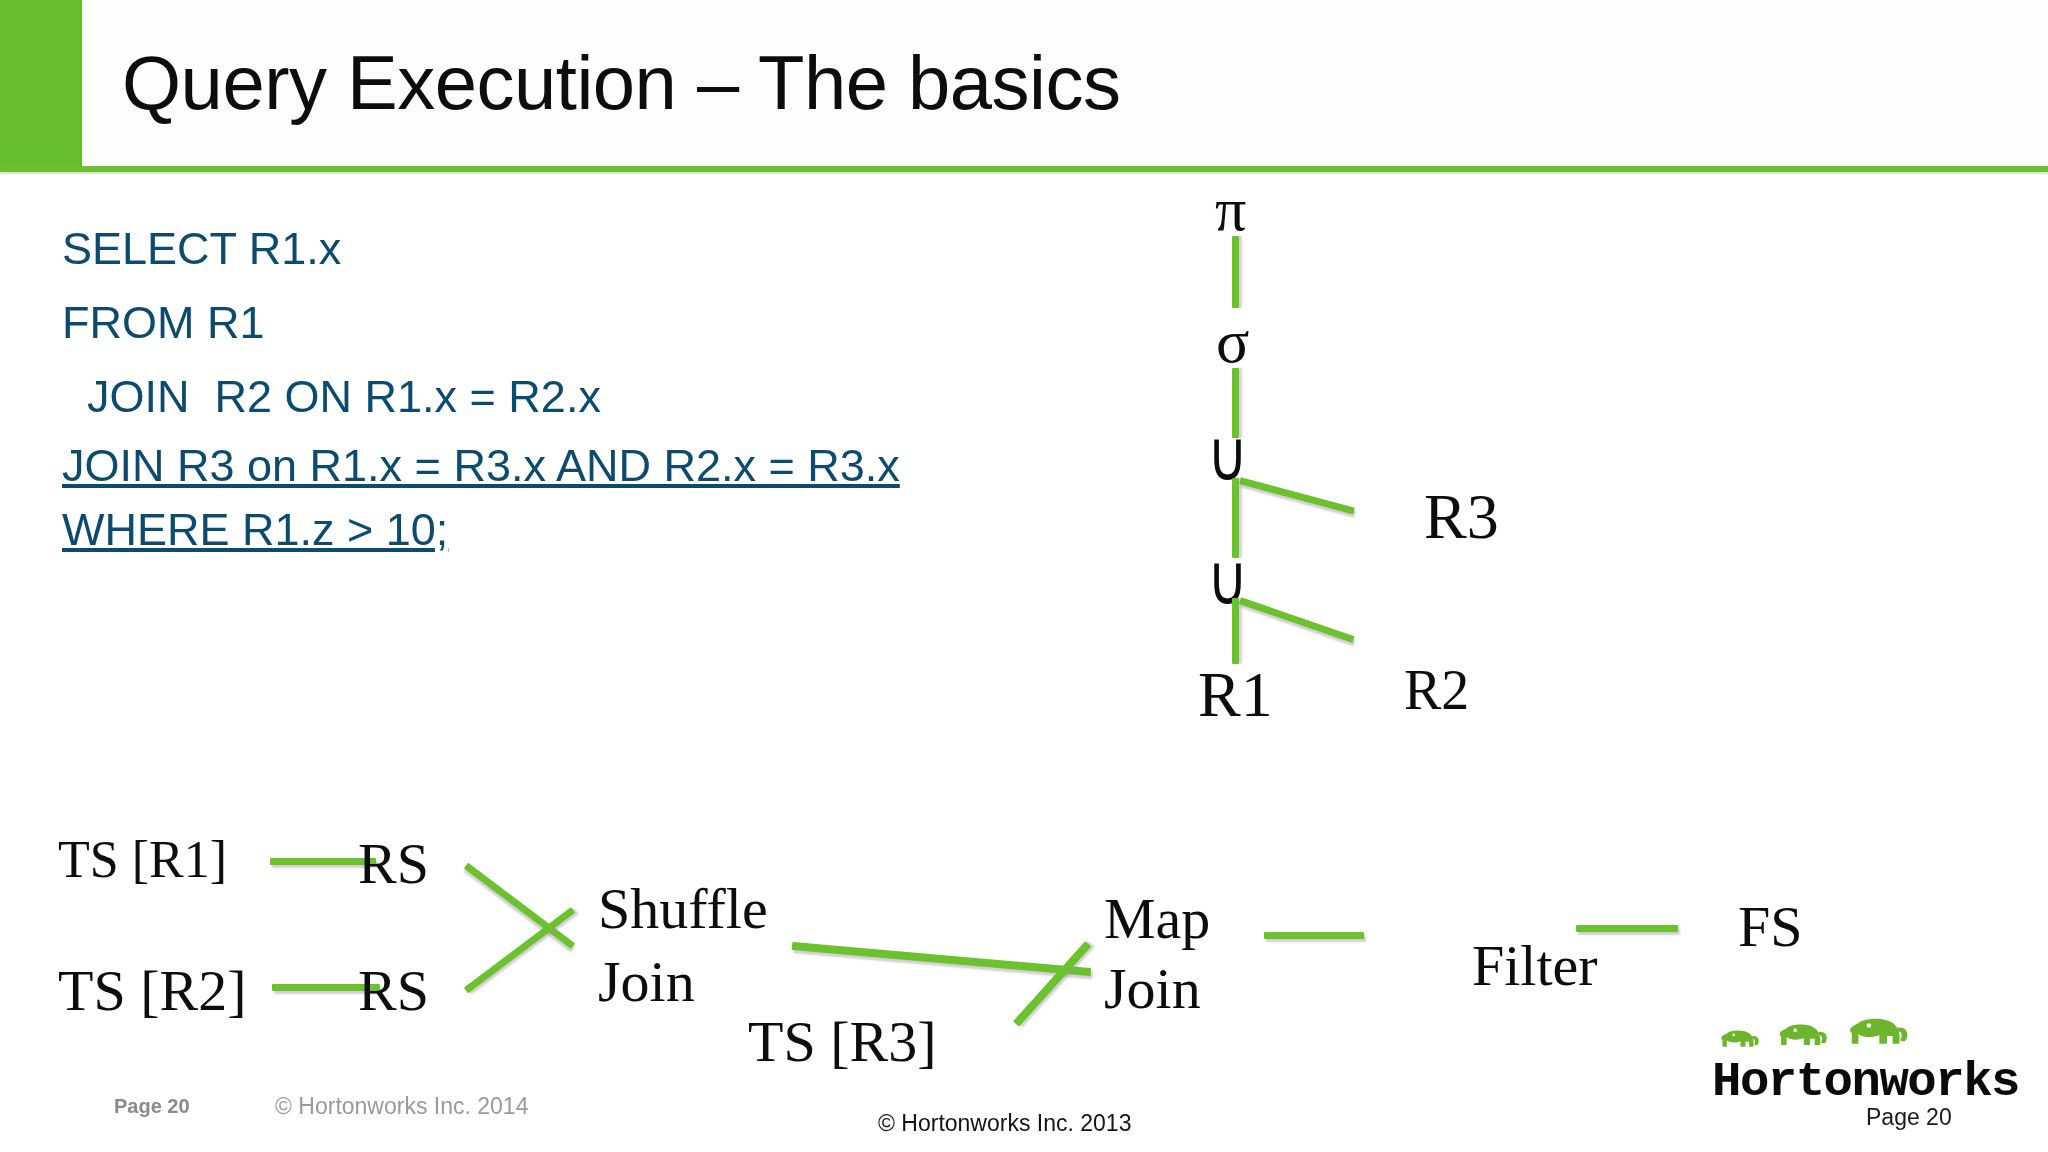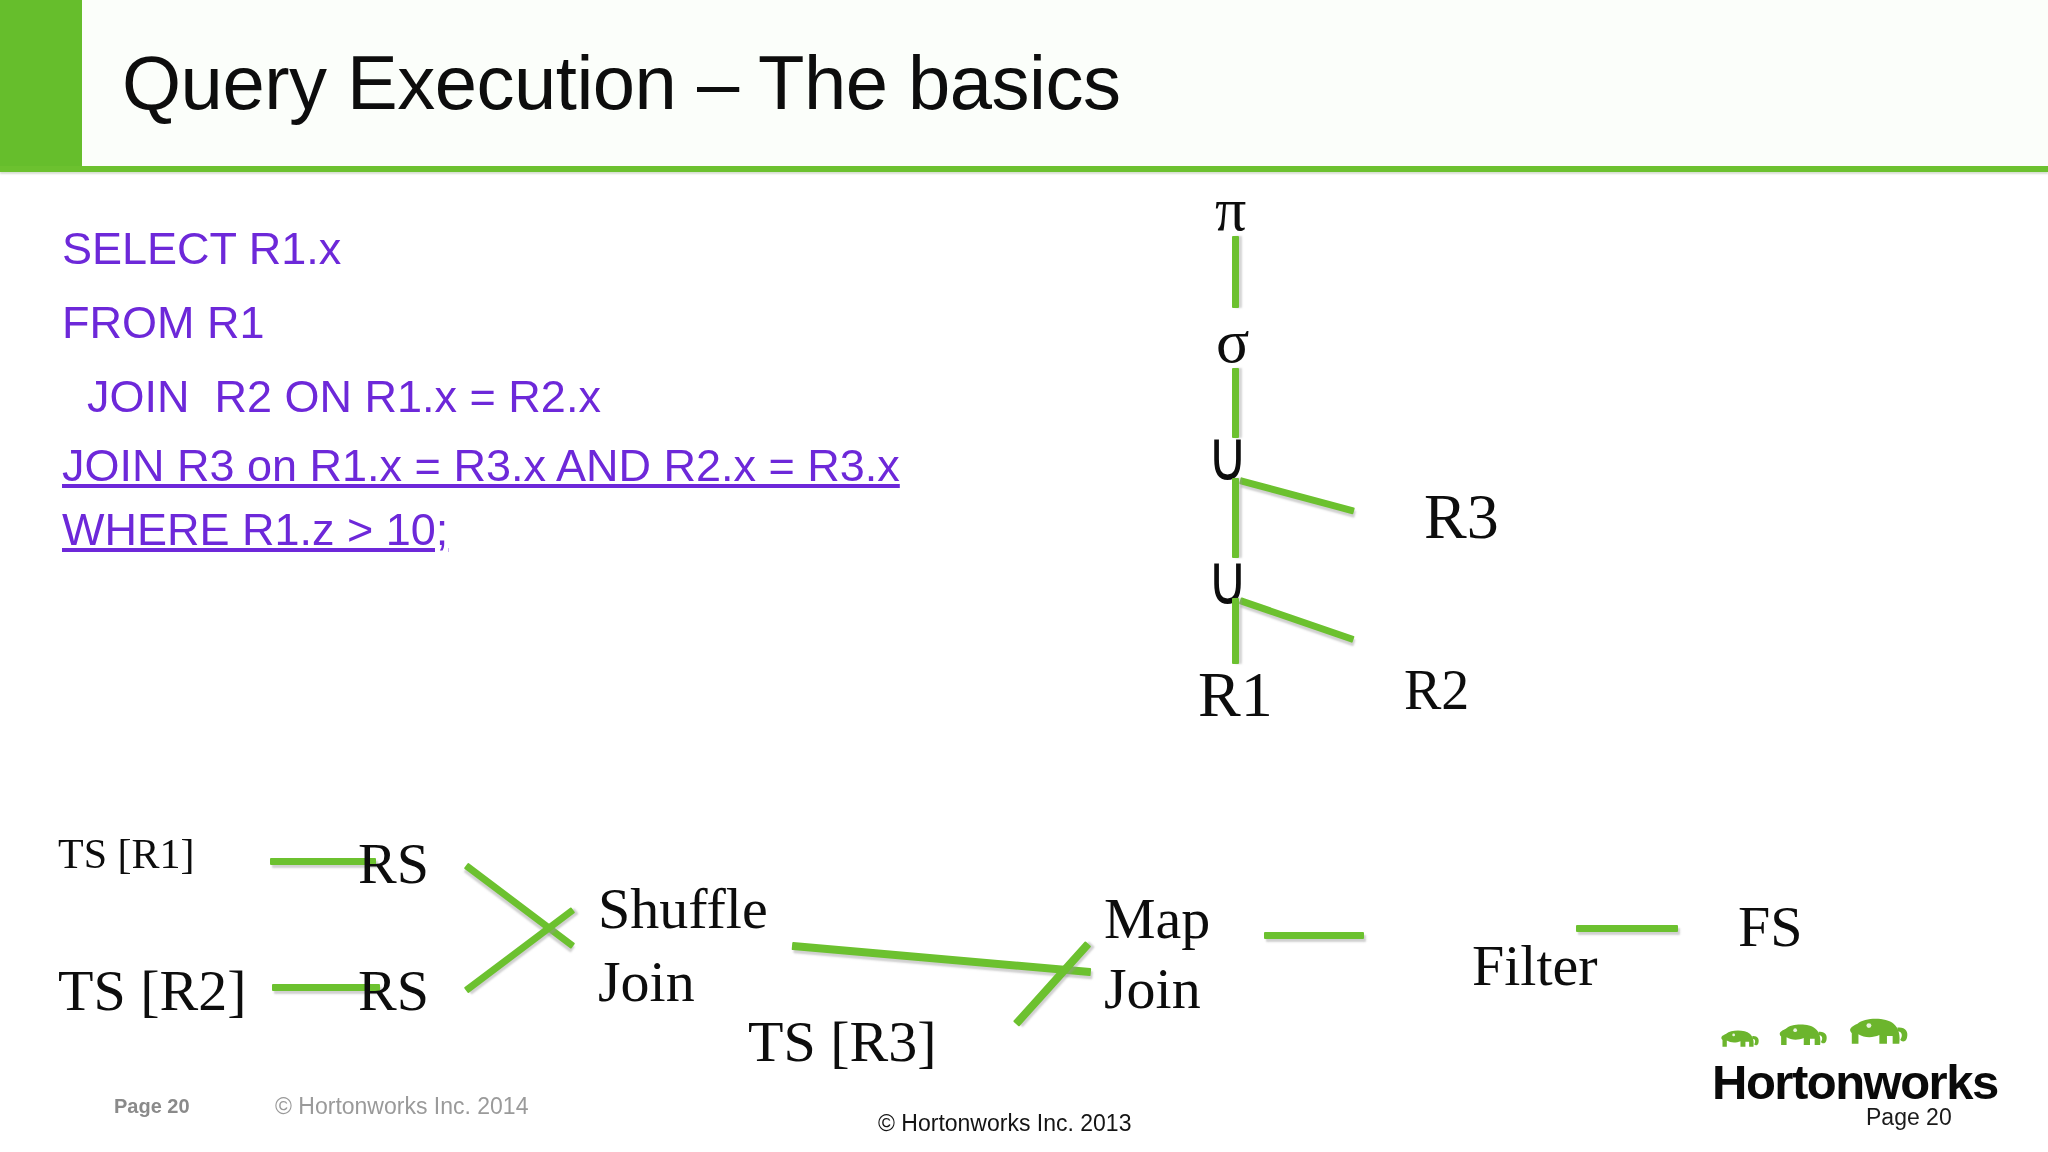--- a/index.html
+++ b/index.html
@@ -54,21 +54,21 @@
 
   
   .sql-block {
     position: absolute;
     left: 62px; top: 212px;
     width: 1030px;
   }
   .sql-line {
     font-family: "Liberation Sans", sans-serif;
     font-size: 45px;
-    color: #6d28d9;
+    color: #0c4a6e;
     white-space: pre;
     line-height: 74px;
   }
   .sql-line.tight { line-height: 64px; text-decoration: underline; }
 
   
   .op-serif {
     position: absolute;
     font-family: "Liberation Serif", serif;
     color: #0d0d0d;
@@ -131,21 +131,21 @@
   .logo-page {
     position: absolute;
     font-family: "Liberation Sans", sans-serif;
     font-size: 23px;
     color: #1a1a1a;
     white-space: nowrap;
   }
   .logo-wordmark {
     position: absolute;
     left: 1712px; top: 1058px;
-    font-family: Liberation Sans, sans-serif;
+    font-family: Liberation Mono, monospace;
     font-size: 49px;
     font-weight: bold;
     color: #0a0a0a;
     letter-spacing: -1.5px;
     white-space: nowrap;
     line-height: 1;
   }
   .logo-herd {
     position: absolute;
     left: 1716px; top: 1016px;
@@ -187,21 +187,21 @@
 
   <div class="join-sym" style="left:1207px; top:552px; font-size:56px;">∪</div>
 
   <div class="edge" style="left:1240px; top:597px; width:120px; height:7px; transform: rotate(19deg);"></div>
 
   <div class="edge-v" style="left:1232px; top:598px; width:7px; height:66px;"></div>
 
   <div class="op-serif" style="left:1198px; top:658px; font-size:64px;">R1</div>
   <div class="op-serif" style="left:1404px; top:658px; font-size:56px;">R2</div>
 
-  <div class="op-serif" style="left:58px; top:830px; font-size:42px;">TS [R1]</div>
+  <div class="op-serif" style="left:58px; top:830px; font-size:52px;">TS [R1]</div>
   <div class="edge" style="left:270px; top:858px; width:106px; height:7px;"></div>
   <div class="op-serif" style="left:358px; top:830px; font-size:58px;">RS</div>
 
   <div class="op-serif" style="left:58px; top:957px; font-size:58px;">TS [R2]</div>
   <div class="edge" style="left:272px; top:984px; width:108px; height:7px;"></div>
   <div class="op-serif" style="left:358px; top:957px; font-size:58px;">RS</div>
 
   <div class="edge" style="left:466px; top:862px; width:134px; height:7px; transform: rotate(37deg);"></div>
   <div class="edge" style="left:466px; top:987px; width:134px; height:7px; transform: rotate(-37deg);"></div>
 

